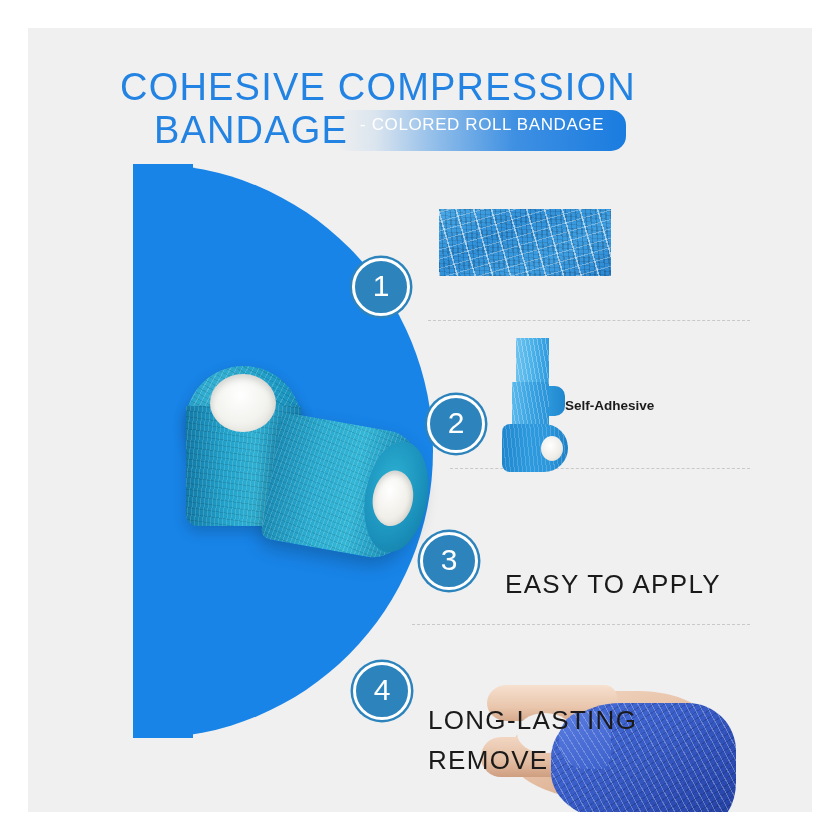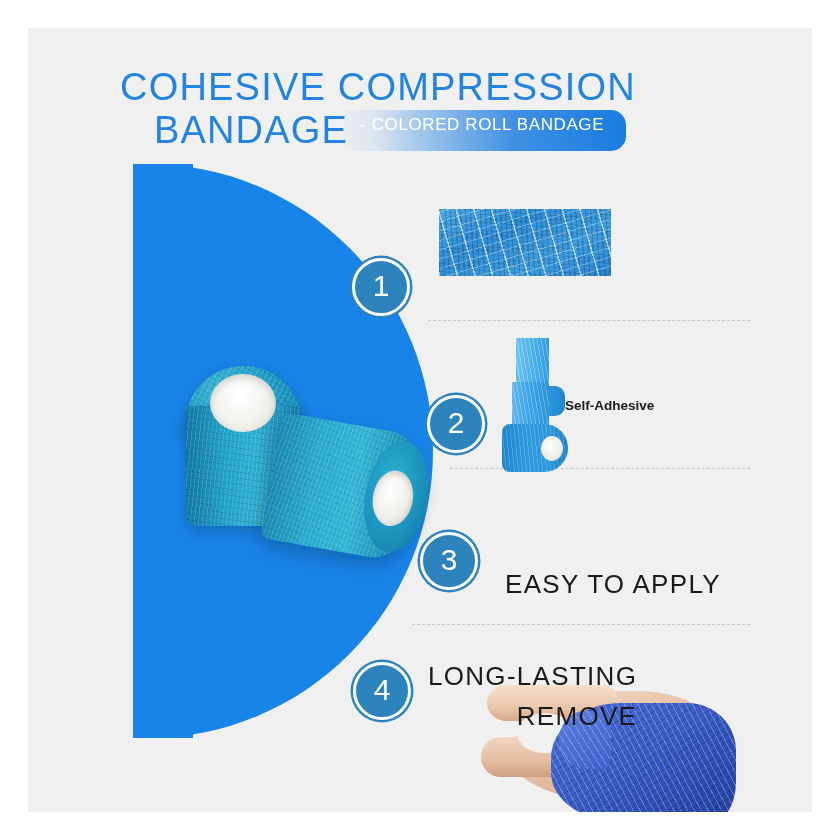--- a/index.html
+++ b/index.html
@@ -314,21 +314,21 @@
     height: 25px;
     border-radius: 50%;
     background: radial-gradient(ellipse at 42% 38%, #ffffff 0%, #eeede8 58%, #cfcdc6 100%);
   }
   .cap-2 { left: 537px; top: 369px; }
 
   
   .big-3 { left: 477px; top: 500px; margin-top: 36px; }
 
   
-  .big-4 { left: 400px; top: 628px; text-align: right; }
+  .big-4 { left: 400px; top: 672px; }
 
   
   .hand-photo {
     position: absolute;
     left: 453px;
     top: 645px;
     width: 340px;
     height: 155px;
     overflow: hidden;
   }

